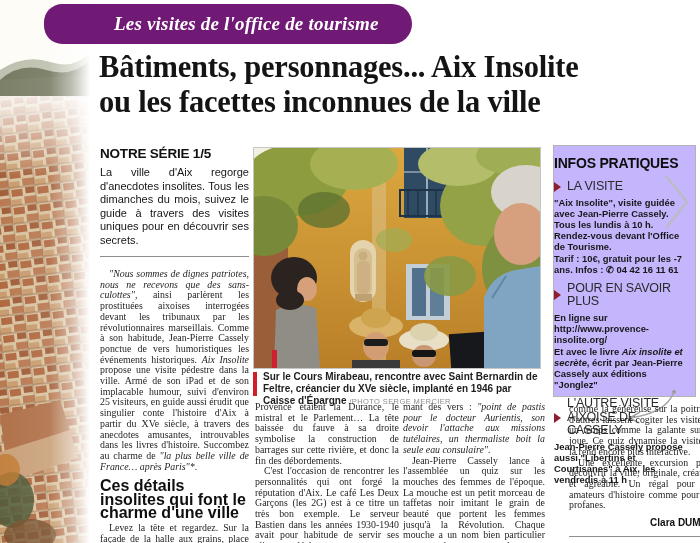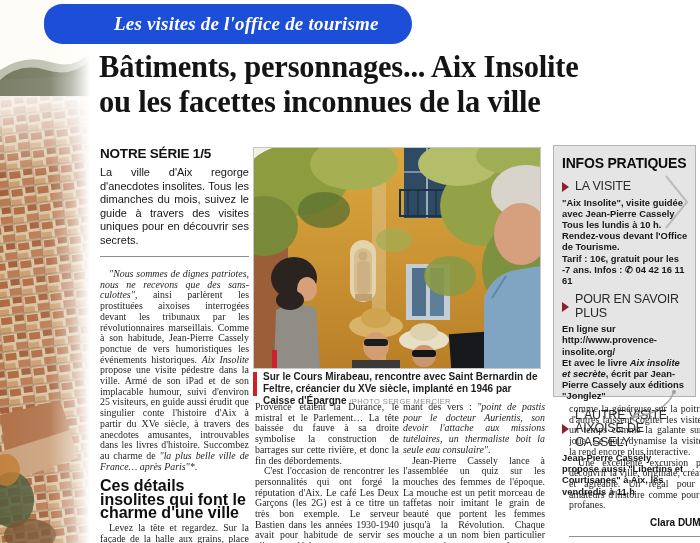--- a/index.html
+++ b/index.html
@@ -7,21 +7,21 @@
   .page {
     position:relative; width:700px; height:543px; margin:0 auto;
     background:#ffffff; overflow:hidden;
     font-family:"Liberation Serif", serif; color:#1c1c1c;
   }
   
   .left-strip { position:absolute; left:0; top:0; width:90px; height:543px; }
   
   .banner {
     position:absolute; left:44px; top:4px; width:368px; height:40px;
-    background:#1d4ed8; border-radius:20px 22px 22px 20px;
+    background:#701a75; border-radius:20px 22px 22px 20px;
     display:flex; align-items:center; padding-left:70px;
   }
   .banner-label {
     font-family:"Liberation Serif", serif; font-style:italic; font-weight:700;
     font-size:19px; color:#ffffff; letter-spacing:.2px; white-space:nowrap;
   }
   
   .headline {
     position:absolute; left:99px; top:50px; width:580px;
     font-family:"Liberation Serif", serif; font-weight:700;
@@ -74,21 +74,21 @@
     font-family:"Liberation Sans", sans-serif; font-weight:700;
     font-size:10px; line-height:12px; color:#1d1d1d;
   }
   .caption-credit {
     font-family:"Liberation Sans", sans-serif; font-weight:400;
     font-size:7.5px; color:#8d8d8d; letter-spacing:.4px; white-space:nowrap;
   }
   
   .infos-box {
     position:absolute; left:553px; top:145px; width:143px; height:252px;
-    border:1px solid #b3b3b3; background:#e5e5e5; padding:9px 7px 0 8px;
+    border:1px solid #b3b3b3; background:#c4b5fd; padding:9px 7px 0 0;
   }
   .infos-title {
     font-family:"Liberation Sans", sans-serif; font-weight:700;
     font-size:14px; color:#0d0d0d; letter-spacing:-.2px; margin-bottom:9px;
   }
   .infos-section-header {
     display:flex; align-items:center; gap:6px; margin:7px 0 3px 0;
   }
   .bullet {
     width:0; height:0; border-left:7px solid #8f1f2c;

